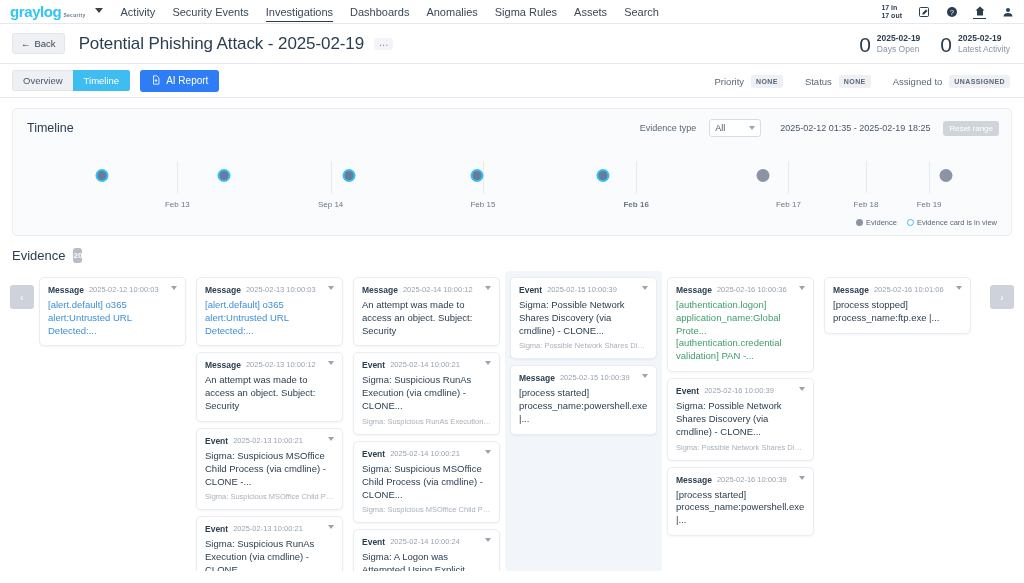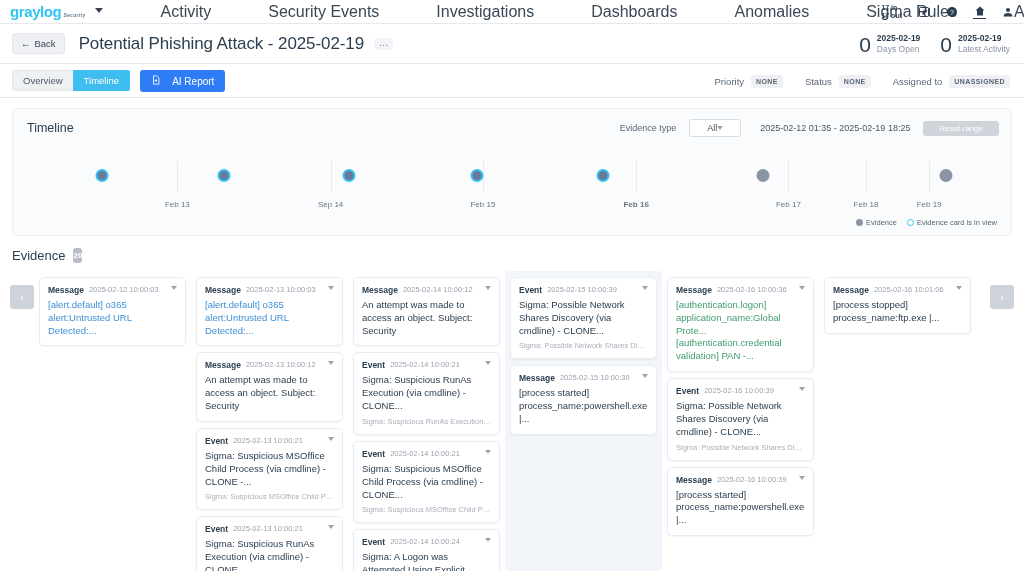--- a/index.html
+++ b/index.html
@@ -29,22 +29,22 @@
     font-size: 5px; font-weight: 600; color: #6b7c8c;
     letter-spacing: .3px; margin-bottom: 1px;
   }
   .brand-caret {
     width: 0; height: 0; margin-left: 5px; margin-bottom: 3px;
     border-left: 4px solid transparent; border-right: 4px solid transparent;
     border-top: 5px solid #39424e;
   }
   .navlinks { display: flex; align-items: center; gap: 17px; margin-left: 18px; }
   .navlink {
-    font-size: 16px; color: #3a4856; cursor: pointer;
-    padding: 4px 0 3px; white-space: nowrap; margin-left: 40px;
+    font-size: 11px; color: #3a4856; cursor: pointer;
+    padding: 4px 0 3px; white-space: nowrap;
   }
   .navlink.active { border-bottom: 1.5px solid #2b3e50; }
   .nav-right {
     position: absolute; right: 10px; top: 0; height: 24px;
     display: flex; align-items: center; gap: 15px;
   }
   .inout { font-size: 7px; line-height: 1.15; color: #2b3e50; text-align: left; }
   .inout b { font-weight: 700; }
   .nav-icon {
     width: 13px; height: 13px; display: flex; align-items: center; justify-content: center;
@@ -95,21 +95,21 @@
   .seg-item {
     font-size: 9.5px; padding: 4px 10px; cursor: pointer;
     background: #eef0f4; color: #4a5666; border: 1px solid #e2e5ea;
     border-right: none;
   }
   .seg-item:last-child { border-right: 1px solid #e2e5ea; }
   .seg-item.active {
     background: #40bdf0; color: #fff; border-color: #40bdf0;
   }
   .ai-btn {
-    margin-left: 10px; display: inline-flex; align-items: flex-end; gap: 11px;
+    margin-left: 10px; display: inline-flex; align-items: center; gap: 5px;
     background: #2f7df6; color: #fff; border-radius: 3px;
     font-size: 10px; padding: 5px 11px; cursor: pointer;
   }
   .tabs-right {
     position: absolute; right: 14px; top: 0; height: 34px;
     display: flex; align-items: center; gap: 7px;
   }
   .meta-label { font-size: 9.5px; color: #5a6775; }
   .chip {
     font-size: 7px; font-weight: 700; letter-spacing: .4px;
@@ -124,33 +124,33 @@
     background: #fafbfc; border: 1px solid #eceef2; border-radius: 5px;
     height: 128px; position: relative; padding: 12px 14px;
   }
   .tl-title { font-size: 12.5px; color: #2b3e50; }
   .tl-controls {
     position: absolute; right: 12px; top: 10px;
     display: flex; align-items: center; gap: 13px;
   }
   .tl-ctl-label { font-size: 9px; color: #5a6775; }
   .tl-select {
-    display: flex; align-items: center; justify-content: center;
+    display: flex; align-items: center; justify-content: space-between;
     width: 52px; background: #fff; border: 1px solid #d8dce3; border-radius: 3px;
     font-size: 9px; color: #4a5666; padding: 3px 5px; cursor: pointer;
   }
   .tl-caret {
     width: 0; height: 0;
     border-left: 3.5px solid transparent; border-right: 3.5px solid transparent;
     border-top: 4px solid #9aa3b0;
   }
   .tl-range { font-size: 9px; color: #4a5666; margin-left: 6px; }
   .reset-btn {
     background: #cfd4db; color: #ffffff; border-radius: 3px;
-    font-size: 8px; padding: 3px 16px; cursor: pointer;
+    font-size: 8px; padding: 3px 6px; cursor: pointer;
   }
   .tl-axis {
     position: absolute; left: 14px; right: 14px; top: 52px; height: 48px;
   }
   .tl-grid {
     position: absolute; top: 0; bottom: 16px; width: 1px; background: #e6e9ee;
   }
   .tl-tick {
     position: absolute; bottom: 0; font-size: 8px; color: #6b7785;
     transform: translateX(-50%); white-space: nowrap;

